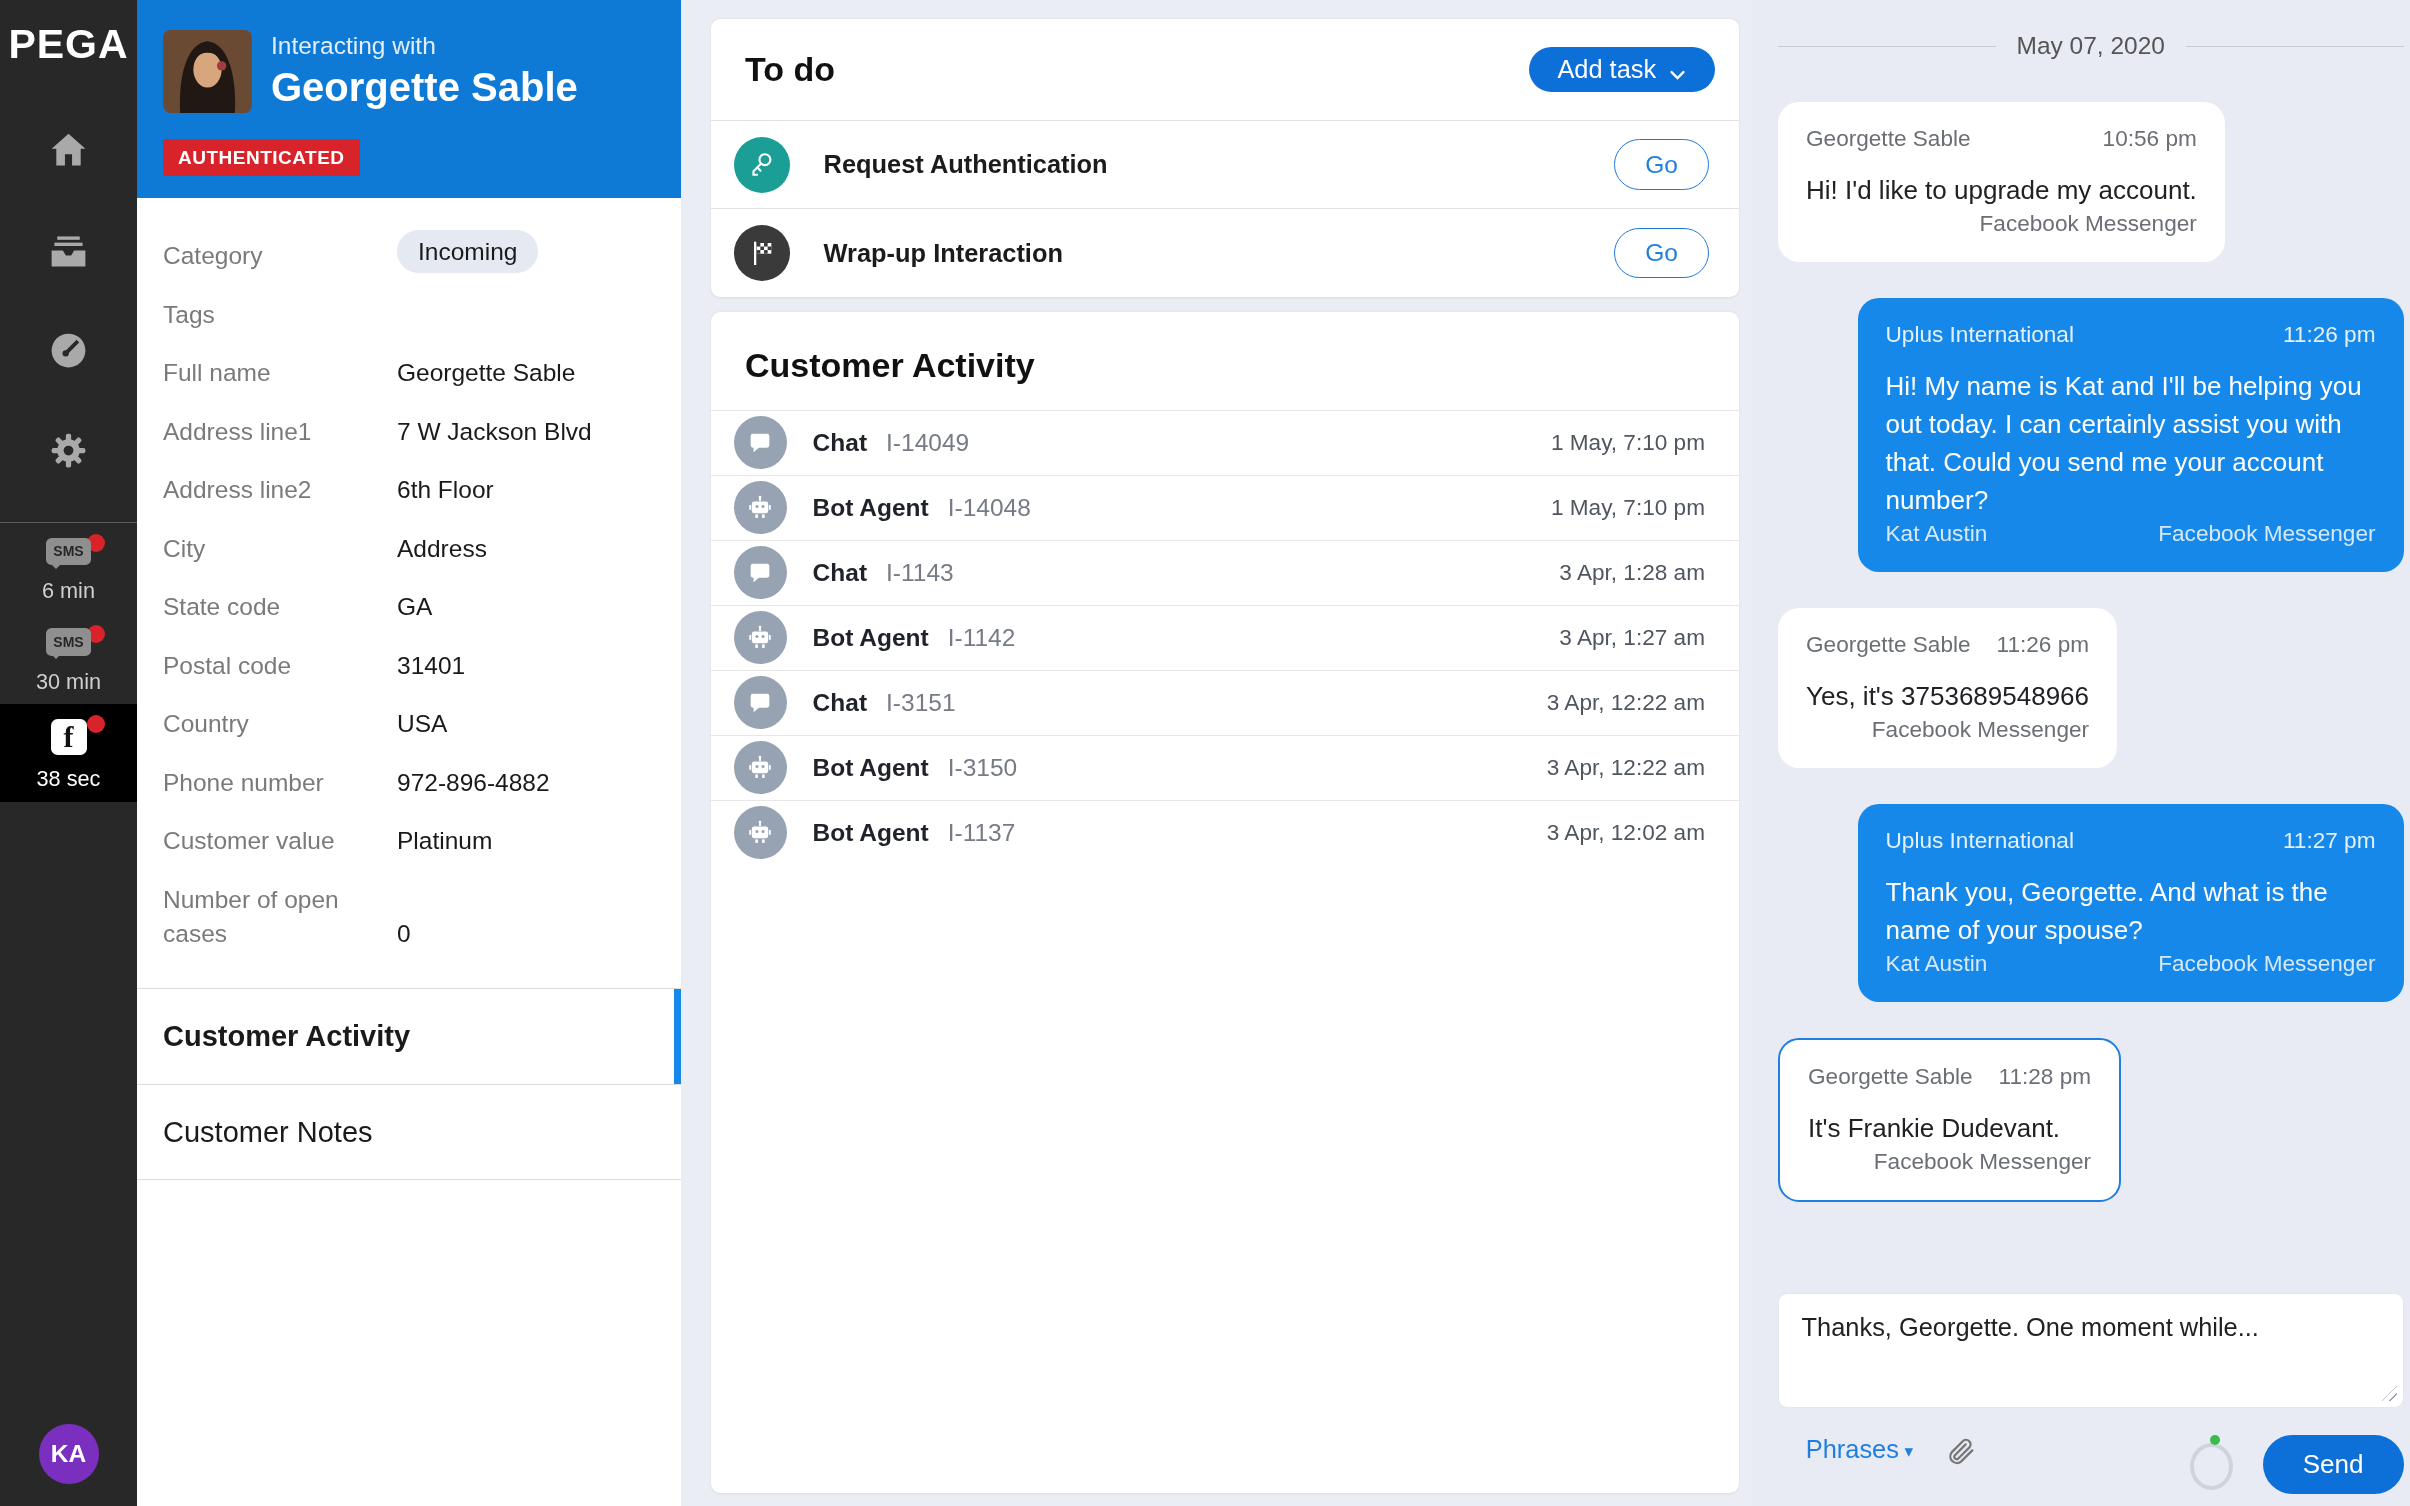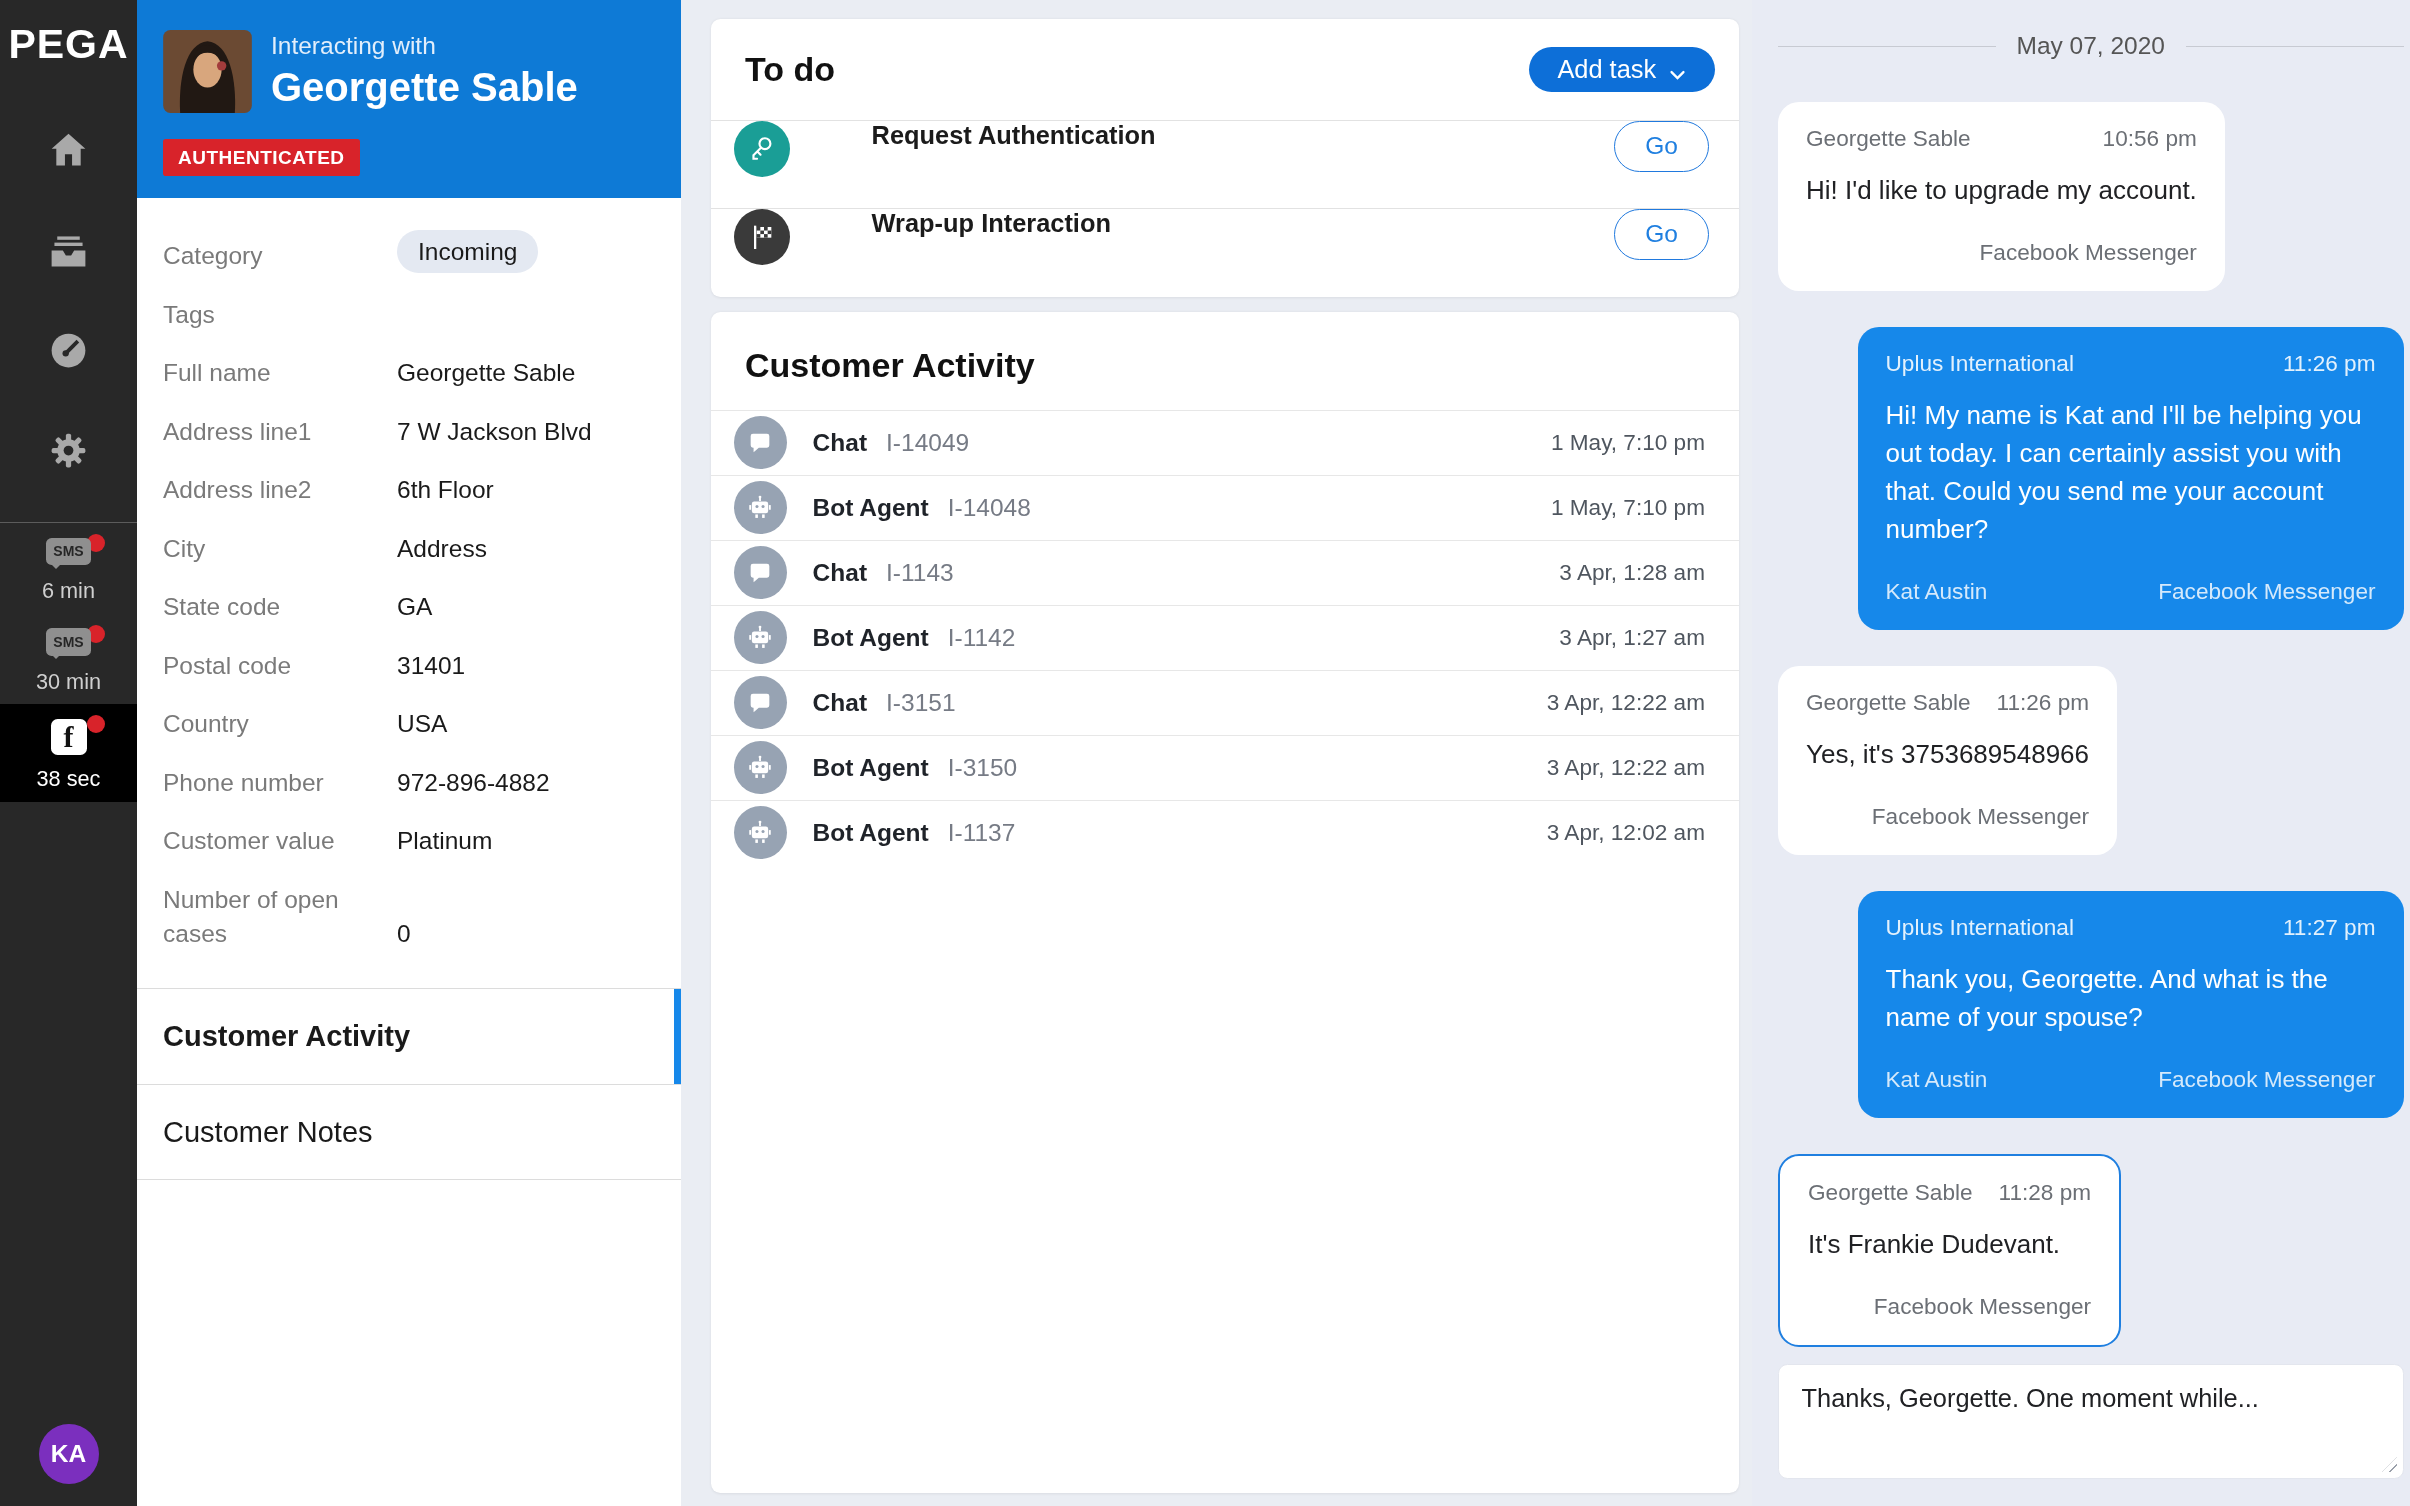--- a/index.html
+++ b/index.html
@@ -44,21 +44,21 @@
   .ltab.active { font-weight:bold; }
   .ltab.active::after { content:""; position:absolute; right:0; top:0; bottom:0; width:7.5px; background:var(--bubble_blue,#1688ea); }
   .ltab.last { border-bottom:0.9px solid #dcdcdc; }
 
   
   .main { flex:1; padding:19px 13px 14px 30px; display:flex; flex-direction:column; gap:15px; }
   .card { background:#fff; border-radius:9.4px; box-shadow:0 0.9px 2.8px rgba(0,0,0,.07); }
   .todo-head { display:flex; align-items:center; padding:28px 24.5px 28px 34px; border-bottom:0.9px solid #e2e2e2; }
   .card-title { font-size:34px; font-weight:bold; color:#111; }
   .btn-primary { margin-left:auto; background:#0d6fd8; color:#fff; border:none; border-radius:941px; font-size:25.4px; padding:8px 28px; display:flex; align-items:flex-end; gap:11.3px; cursor:pointer; font-family:inherit; }
-  .task-row { display:flex; align-items:flex-start; height:88px; padding:0 30px 0 22.6px; border-bottom:0.9px solid #e2e2e2;gap:48px; }
+  .task-row { display:flex; align-items:center; height:88px; padding:0 30px 0 22.6px; border-bottom:0.9px solid #e2e2e2; }
   .task-row:last-child { border-bottom:none; }
   .task-ic { width:56px; height:56px; border-radius:50%; display:flex; align-items:center; justify-content:center; margin-right:34px; }
   .task-ic.teal { background:#1a9e96; }
   .task-ic.dark { background:#3a3a3a; }
   .task-label { font-size:25.4px; font-weight:600; color:#1b1b1b; }
   .btn-go { margin-left:auto; border:1.9px solid #2079de; color:#1f7fe0; background:#fff; border-radius:941px; font-size:24.5px; padding:10.4px 30px; cursor:pointer; font-family:inherit; }
   .activity-card { flex:1; }
   .act-title { padding:34px 34px 24.5px; }
   .act-row { display:flex; align-items:center; height:65px; padding:0 34px 0 22.6px; border-top:0.9px solid #e7e7e7; cursor:pointer; }
   .act-ic { width:53px; height:53px; border-radius:50%; background:#97a3b3; display:flex; align-items:center; justify-content:center; margin-right:26px; flex-shrink:0; }
@@ -75,21 +75,21 @@
   .bubble.in { background:#fff; align-self:flex-start; }
   .bubble.in.highlighted { border:2.8px solid #1f7fe0; }
   .bubble.out { background:var(--bubble_blue,#1688ea); align-self:flex-end; }
   .b-head { display:flex; gap:26px; font-size:22.6px; }
   .bubble.in .b-head { color:#6b6f75; }
   .bubble.out .b-head { color:rgba(255,255,255,.88); }
   .b-time { margin-left:auto; }
   .b-text { margin-top:19px; font-size:26px; line-height:38px; }
   .bubble.in .b-text { color:#202124; }
   .bubble.out .b-text { color:#fff; }
-  .b-foot { margin-top:31px; display:flex; font-size:22.6px; }
+  .b-foot { margin-top:2px; display:flex; font-size:22.6px; }
   .bubble.in .b-foot { color:#6b6f75; justify-content:flex-end; }
   .bubble.out .b-foot { color:rgba(255,255,255,.82); justify-content:space-between; gap:113px; }
   .composer { margin-top:17px; }
   .composer textarea { width:100%; height:115px; border:0.9px solid #e3e6ee; border-radius:9.4px; padding:19px 22.6px; font-size:25.4px; font-family:inherit; color:#202124; resize:none; position:relative; }
   .composer-wrap { position:relative; }
   .resize-corner { position:absolute; right:6.6px; bottom:9.4px; width:15px; height:15px; background:repeating-linear-gradient(135deg,transparent 0 3.8px,#9aa0aa 3.8px 5.6px); clip-path:polygon(100% 0,100% 100%,0 100%); }
   .composer-row { display:flex; align-items:flex-start; margin-top:24.5px; padding-left:3.8px;margin-left:24px; }
   .phrases { color:#1f7fe0; font-size:25.4px; cursor:pointer; }
   .clip { margin-left:32px; cursor:pointer; }
   .timer-ring { margin-left:auto; width:47px; height:55px; position:relative; margin-right:26px; }

